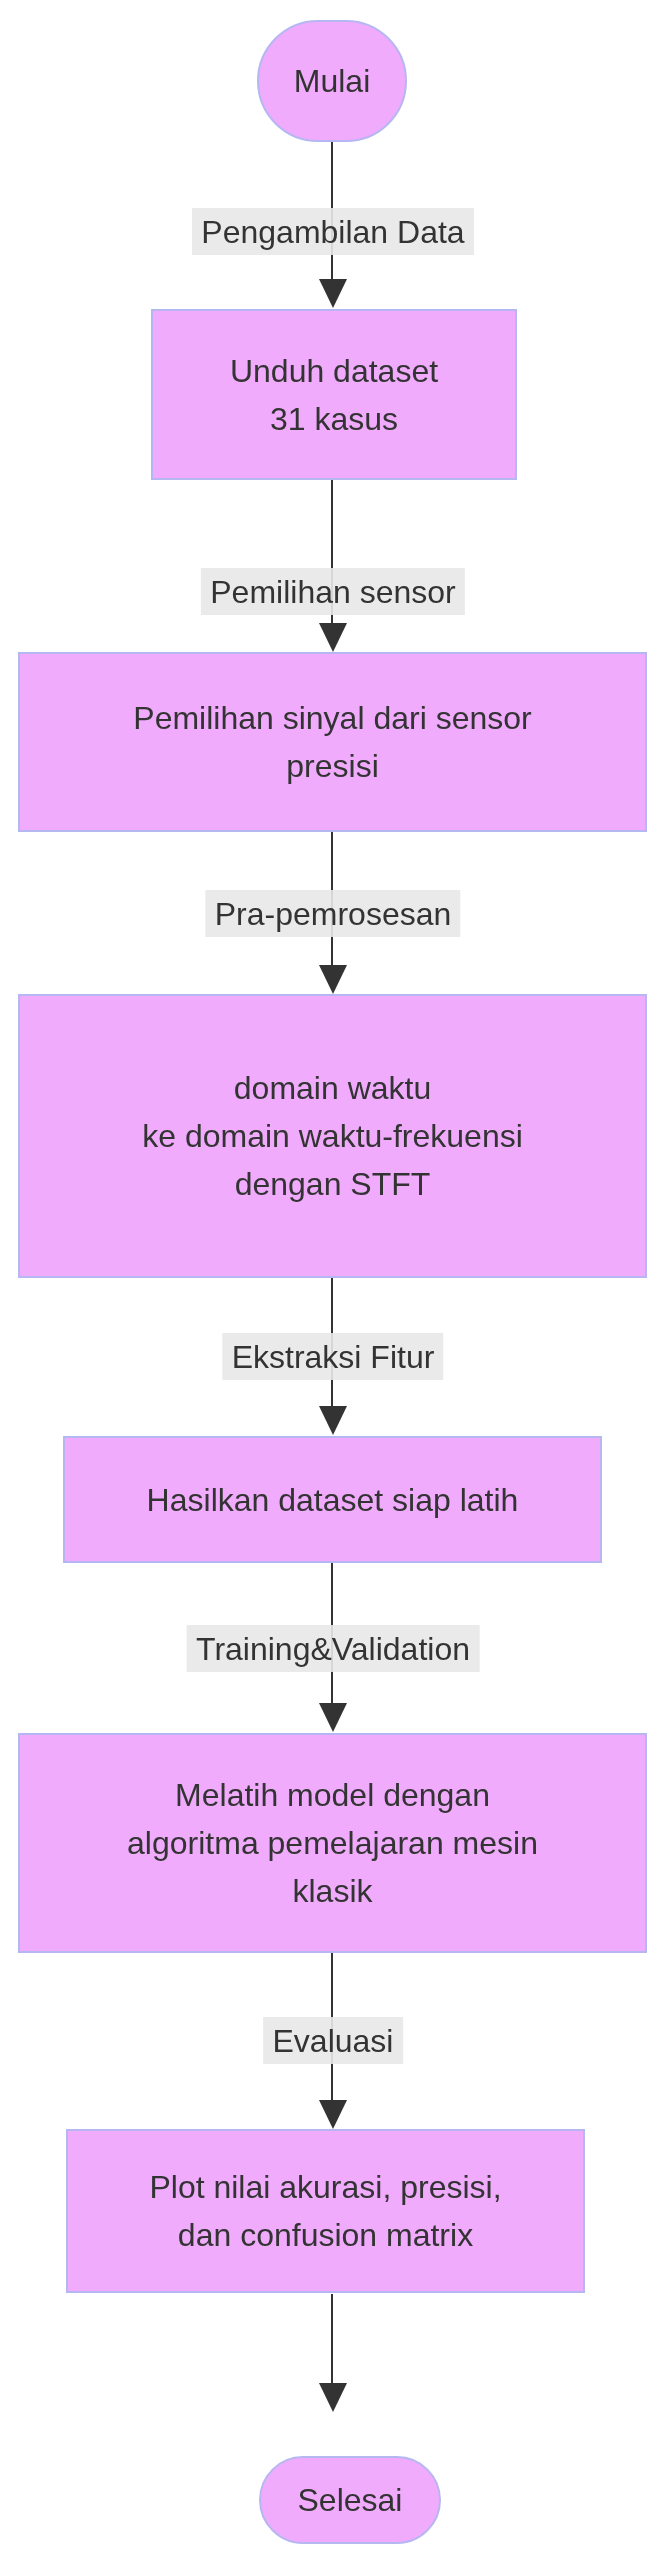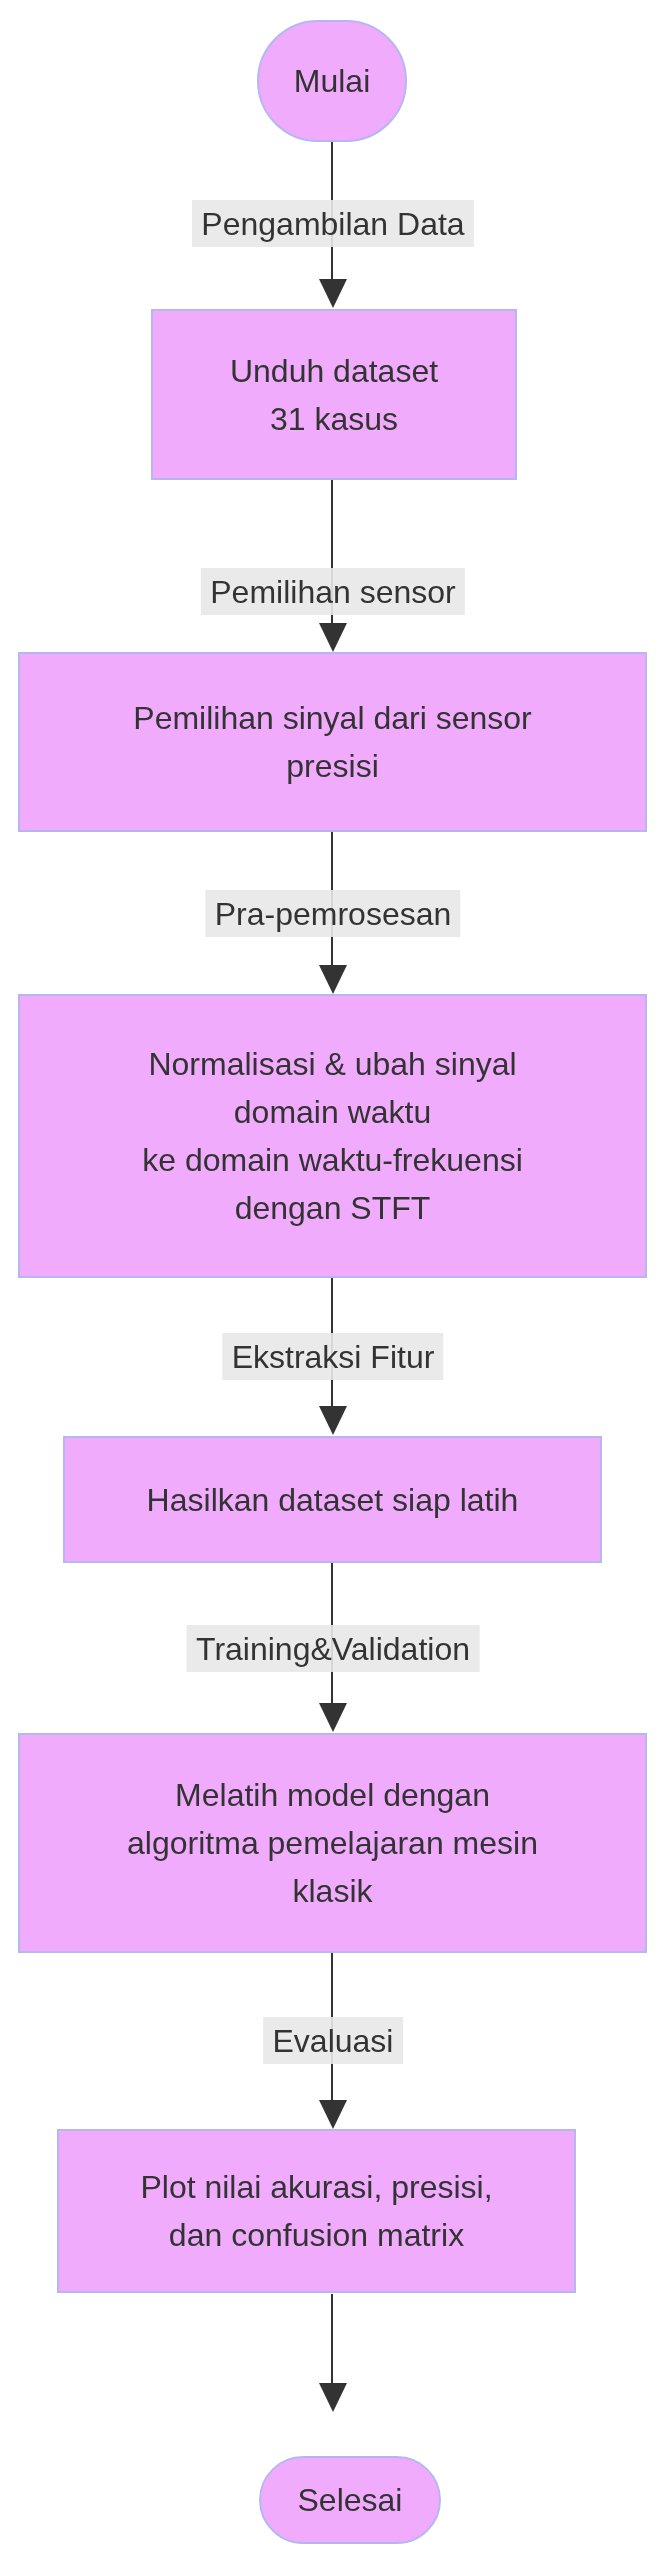--- a/index.html
+++ b/index.html
@@ -55,32 +55,32 @@
   .node .tline { display: block; }
   .stadium { border-radius: 62px; }
 
   
   #n0 { left: 257px; top: 20px;   width: 150px; height: 122px; }
   #n1 { left: 151px; top: 309px;  width: 366px; height: 171px; }
   #n2 { left: 18px;  top: 652px;  width: 629px; height: 180px; }
   #n3 { left: 18px;  top: 994px; width: 629px; height: 284px; }
   #n4 { left: 63px;  top: 1436px; width: 539px; height: 127px; }
   #n5 { left: 18px;  top: 1733px; width: 629px; height: 220px; }
-  #n6 { left: 57px; top: 2129px; width: 519px; height: 164px; }
+  #n6 { left: 66px; top: 2129px; width: 519px; height: 164px; }
   #n7 { left: 259px; top: 2412px; width: 182px; height: 88px; margin-top: 44px; }
 
   #e0-line { top: 142px;  height: 142px; }  #e0-head { top: 279px; }
   #e1-line { top: 480px;  height: 148px; }  #e1-head { top: 623px; }
   #e2-line { top: 832px; height: 138px; }  #e2-head { top: 965px; }
   #e3-line { top: 1278px; height: 134px; }  #e3-head { top: 1406px; }
   #e4-line { top: 1563px; height: 145px; }  #e4-head { top: 1703px; }
   #e5-line { top: 1953px; height: 152px; }  #e5-head { top: 2100px; }
   #e6-line { top: 2294px; height: 95px; }  #e6-head { top: 2383px; }
 
-  #l0 { top: 200px; }
+  #l0 { top: 208px; }
   #l1 { top: 568px; }
   #l2 { top: 890px; }
   #l3 { top: 1333px; }
   #l4 { top: 1625px; }
   #l5 { top: 2017px; }
 </style>
 </head>
 <body>
 
 <div class="canvas">
@@ -121,21 +121,20 @@
     <span class="tline">Unduh dataset</span>
     <span class="tline">31 kasus</span>
   </div>
 
   <div class="node" id="n2">
     <span class="tline">Pemilihan sinyal dari sensor</span>
     <span class="tline">presisi</span>
   </div>
 
   <div class="node" id="n3">
-    <span class="tline">Normalisasi &amp; ubah sinyal</span>
     <span class="tline">domain waktu</span>
     <span class="tline">ke domain waktu-frekuensi</span>
     <span class="tline">dengan STFT</span>
   </div>
 
   <div class="node" id="n4">
     <span class="tline">Hasilkan dataset siap latih</span>
   </div>
 
   <div class="node" id="n5">

